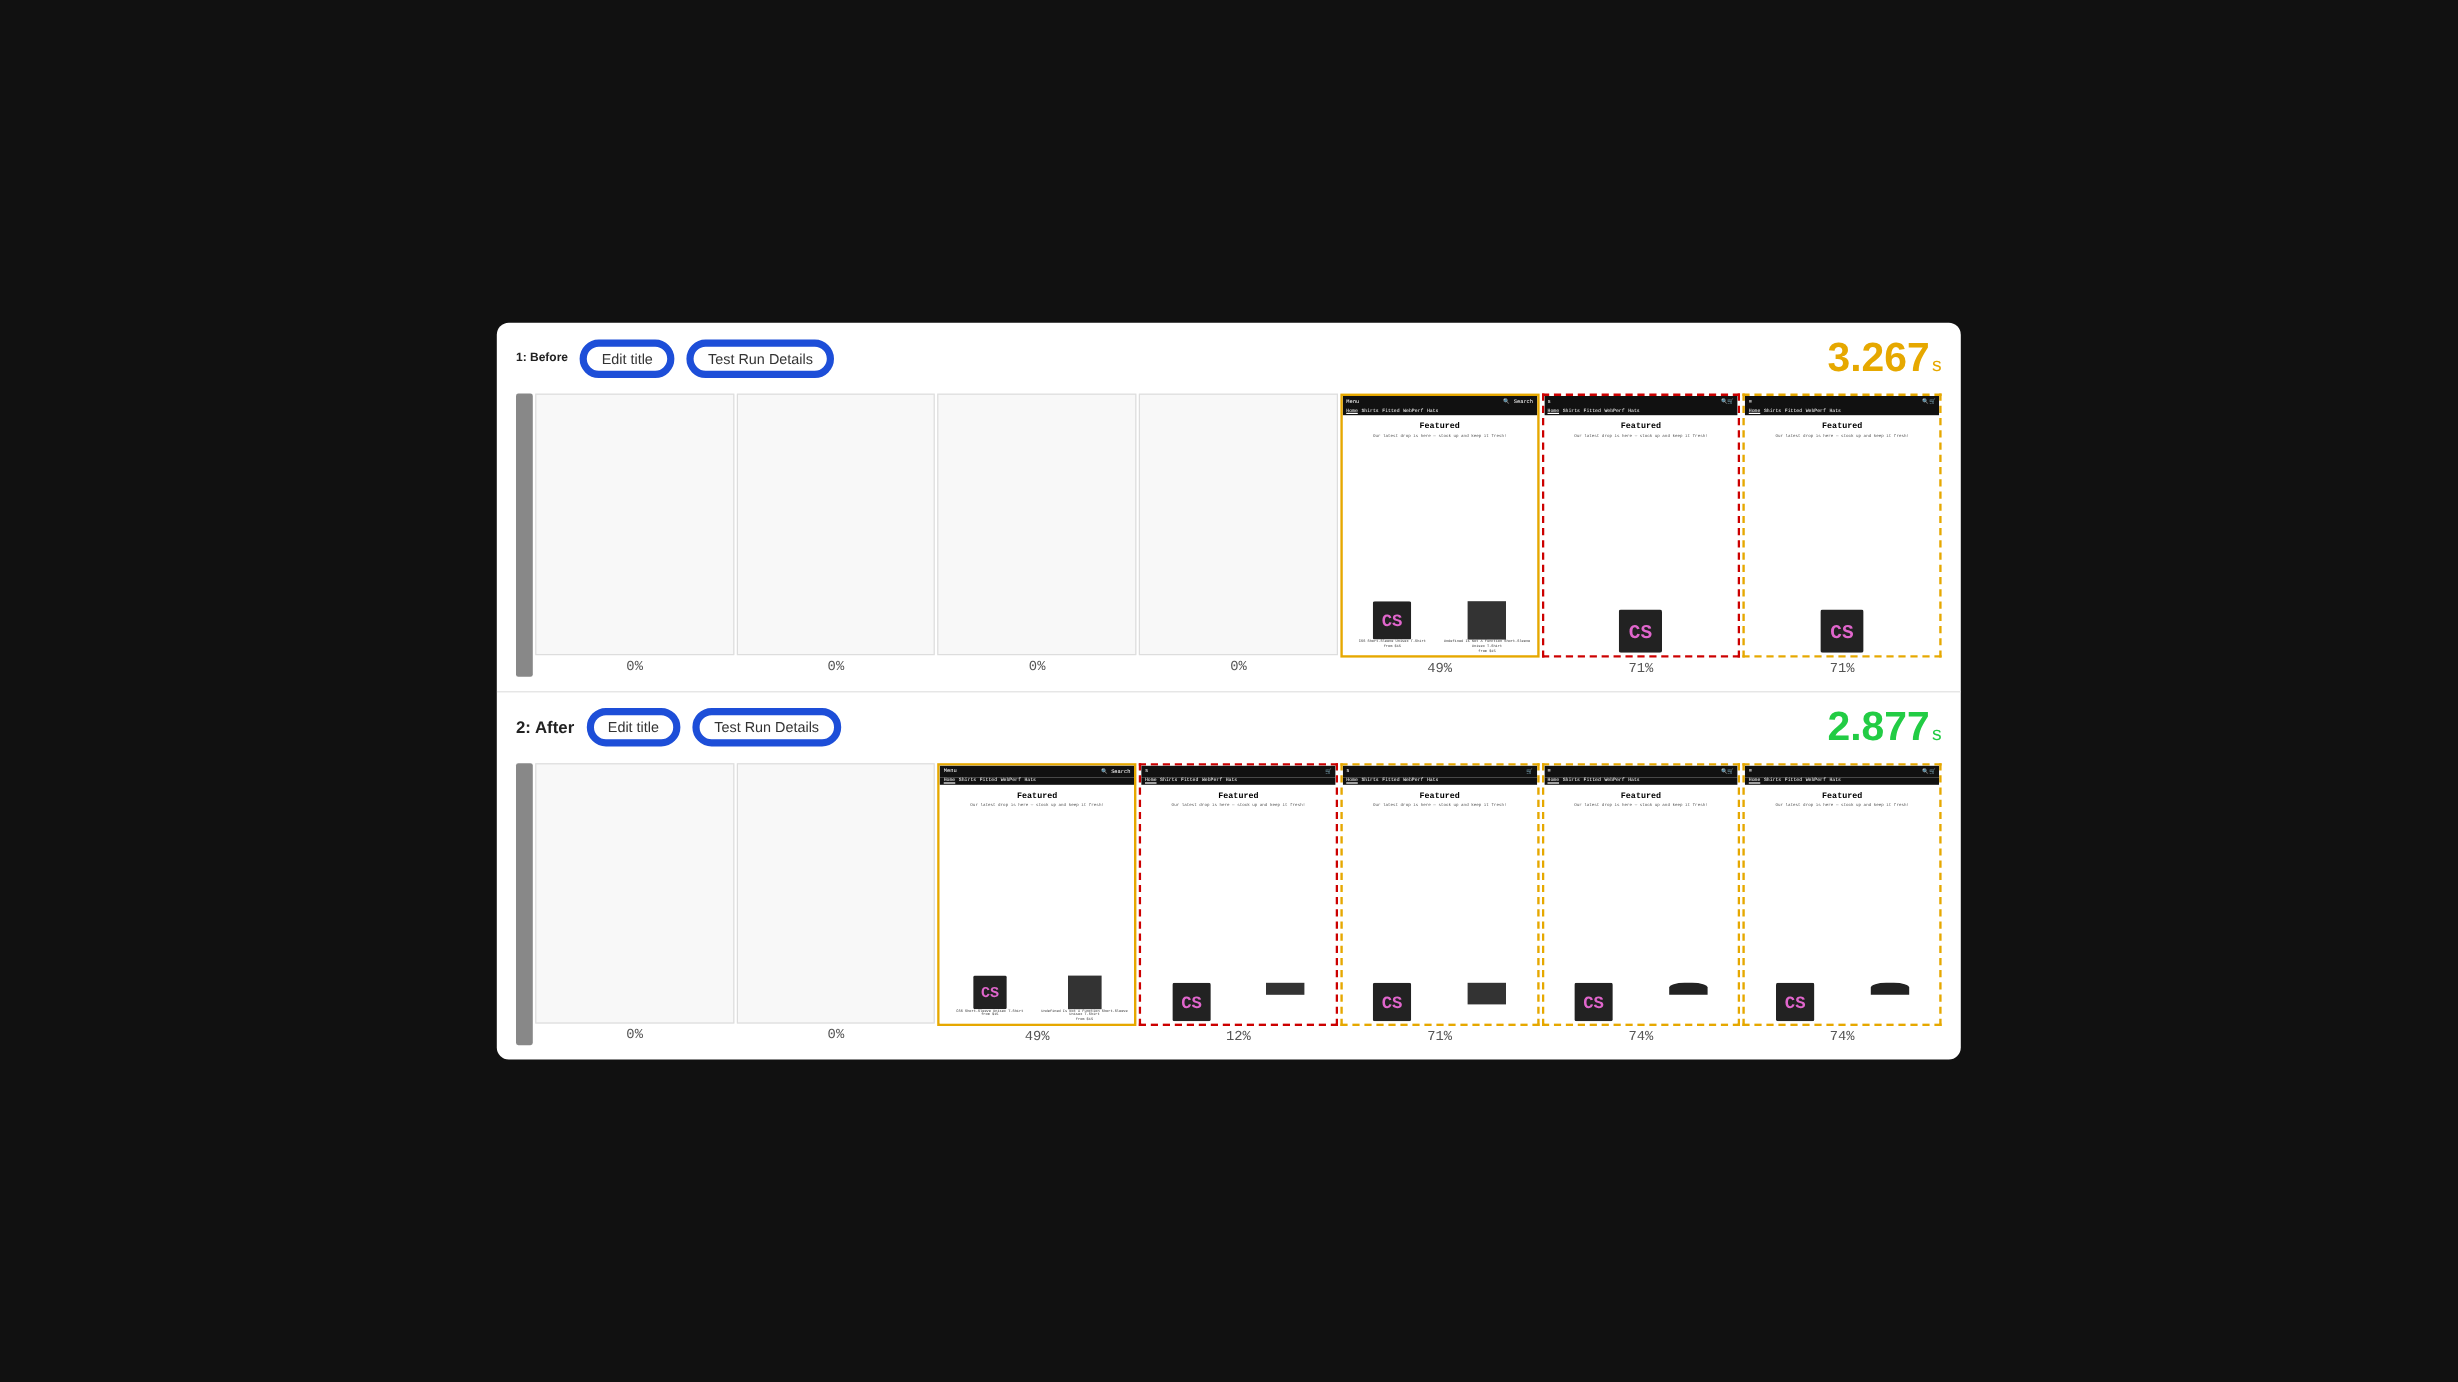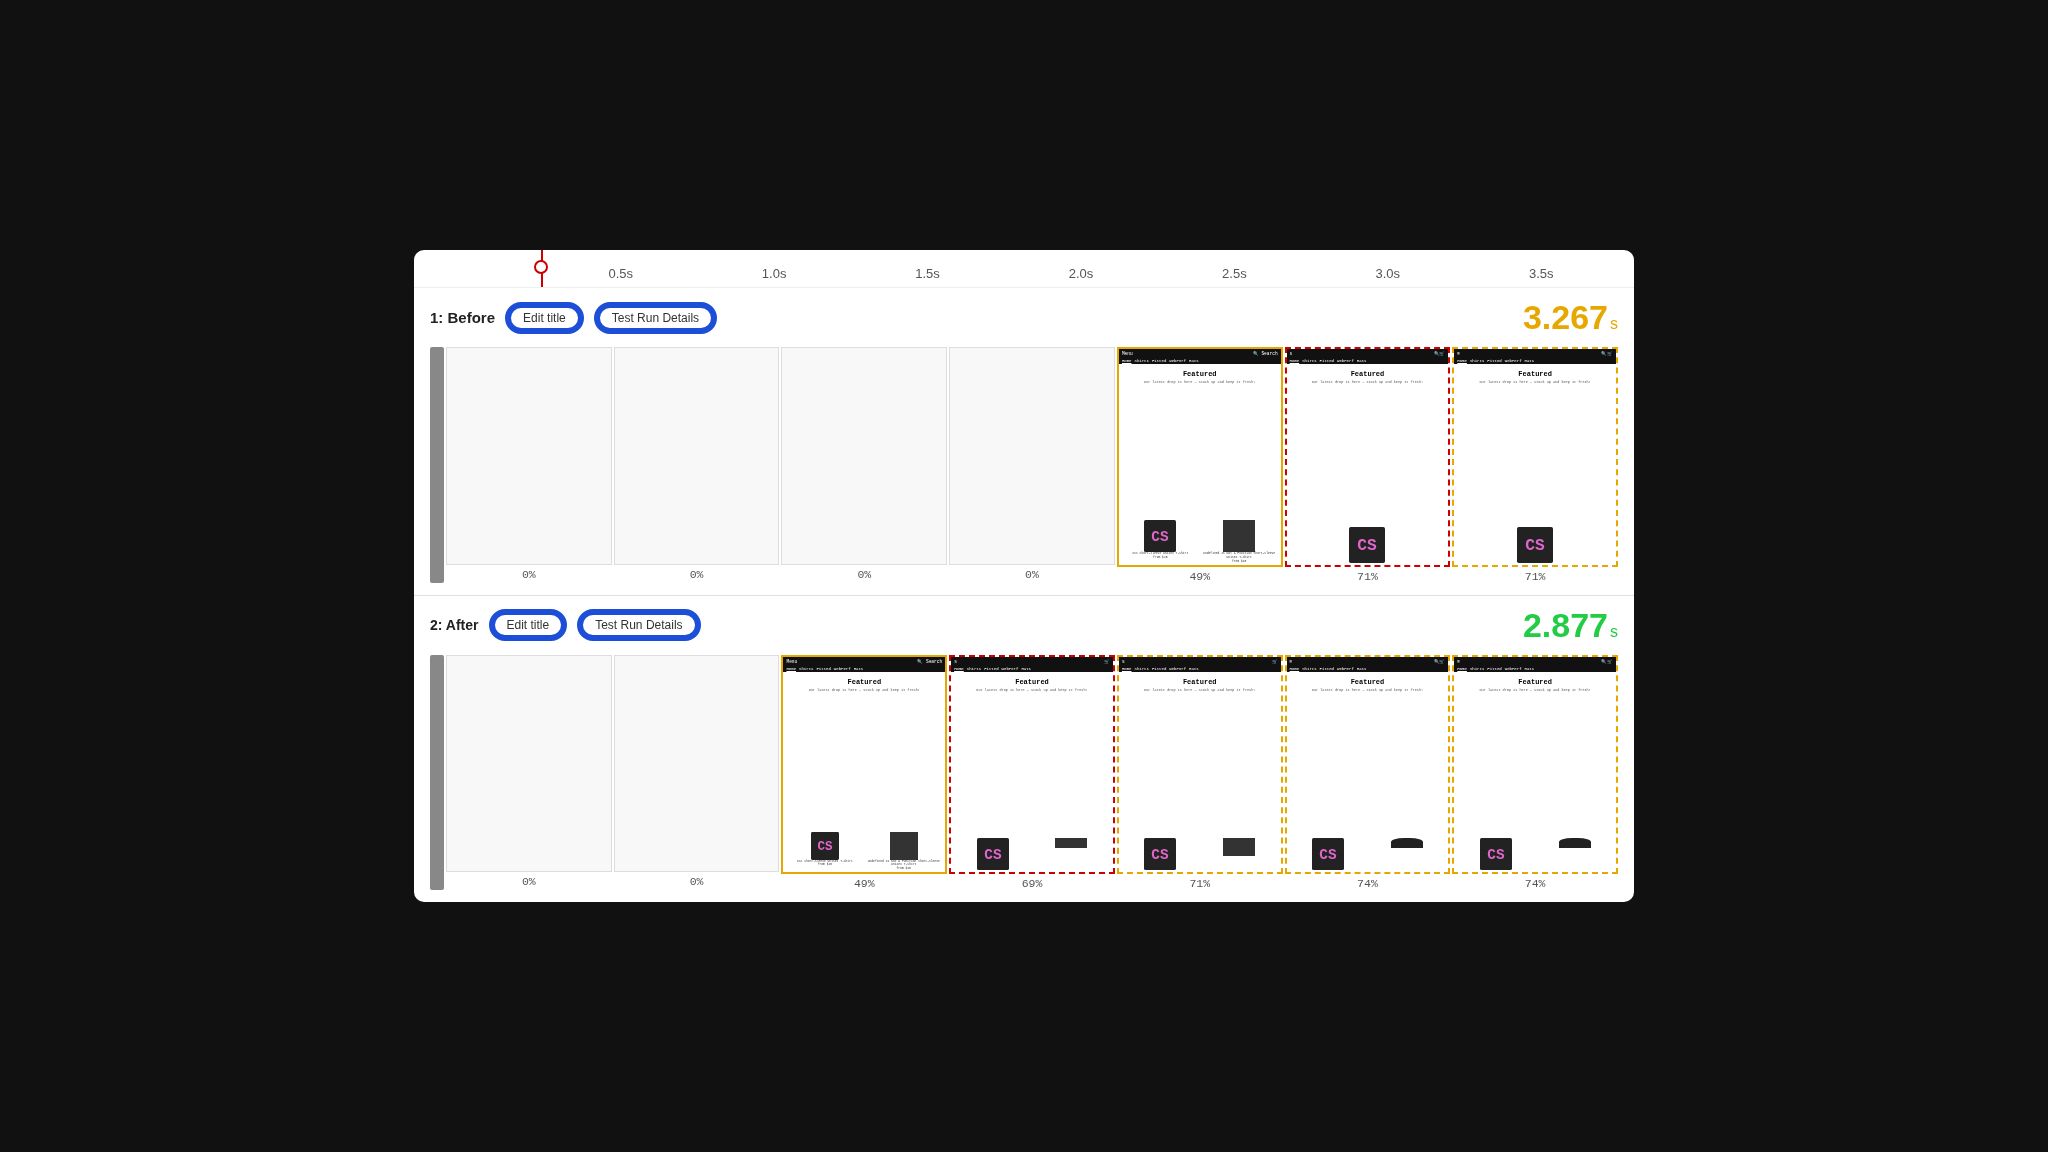--- a/index.html
+++ b/index.html
@@ -60,40 +60,24 @@
       font-size: 11.5px;
       color: #555;
       margin-top: 3px;
     }
   </style>
 </head>
 <body>
 
 <div class="container">
 
-  <div style="position:relative; padding: 16px 0 6px 0; border-bottom: 1px solid #eee;">
-
-    <div style="position:absolute; left:127px; top:0; bottom:0; width:2px; background:#c00; z-index:5;"></div>
-
-    <div style="position:absolute; left:120px; top:10px; width:14px; height:14px; border-radius:50%; border:2px solid #c00; background:#fff; z-index:6;"></div>
-
-    <div style="display:flex; padding-left:130px; padding-right:16px;">
-      <div class="time-label">0.5s</div>
-      <div class="time-label">1.0s</div>
-      <div class="time-label">1.5s</div>
-      <div class="time-label">2.0s</div>
-      <div class="time-label">2.5s</div>
-      <div class="time-label">3.0s</div>
-      <div class="time-label">3.5s</div>
-    </div>
-  </div>
 
   <div style="padding: 10px 16px 12px; border-bottom: 1px solid #e0e0e0; position:relative;">
     <div style="display:flex; align-items:center; gap:10px; margin-bottom:10px;">
-      <span style="font-size:15px; font-weight:700; color:#222;">1: Before</span>
+      <span style="font-size:10px; font-weight:700; color:#222;">1: Before</span>
       <button class="btn-small">Edit title</button>
       <button class="btn-small">Test Run Details</button>
       <div style="margin-left:auto; display:flex; align-items:baseline; gap:2px;">
         <span style="font-size:34px; font-weight:800; color:#e6a800;">3.267</span>
         <span style="font-size:16px; font-weight:500; color:#e6a800;">s</span>
       </div>
     </div>
 
     <div style="display:flex; align-items:stretch; gap:2px;">
 
@@ -327,21 +311,21 @@
                     </svg>
                   </div>
                   <div style="flex:1;display:flex;flex-direction:column;align-items:center;">
                     <div style="width:32px;height:10px;background:#333;"></div>
                   </div>
                 </div>
               </div>
             </div>
           </div>
         </div>
-        <div class="pct-label">69%</div>
+        <div class="pct-label">12%</div>
       </div>
 
       <div class="frame-col">
         <div style="width:100%;padding-bottom:130%;position:relative;border:2px dashed #e6a800;background:#fff;overflow:hidden;">
           <div style="position:absolute;inset:0;">
             <div style="width:100%;height:100%;display:flex;flex-direction:column;background:#fff;">
               <div style="background:#111;color:#fff;display:flex;align-items:center;justify-content:space-between;padding:2px 3px;font-size:4.5px;">
                 <span>s</span>
                 <span>🛒</span>
               </div>

